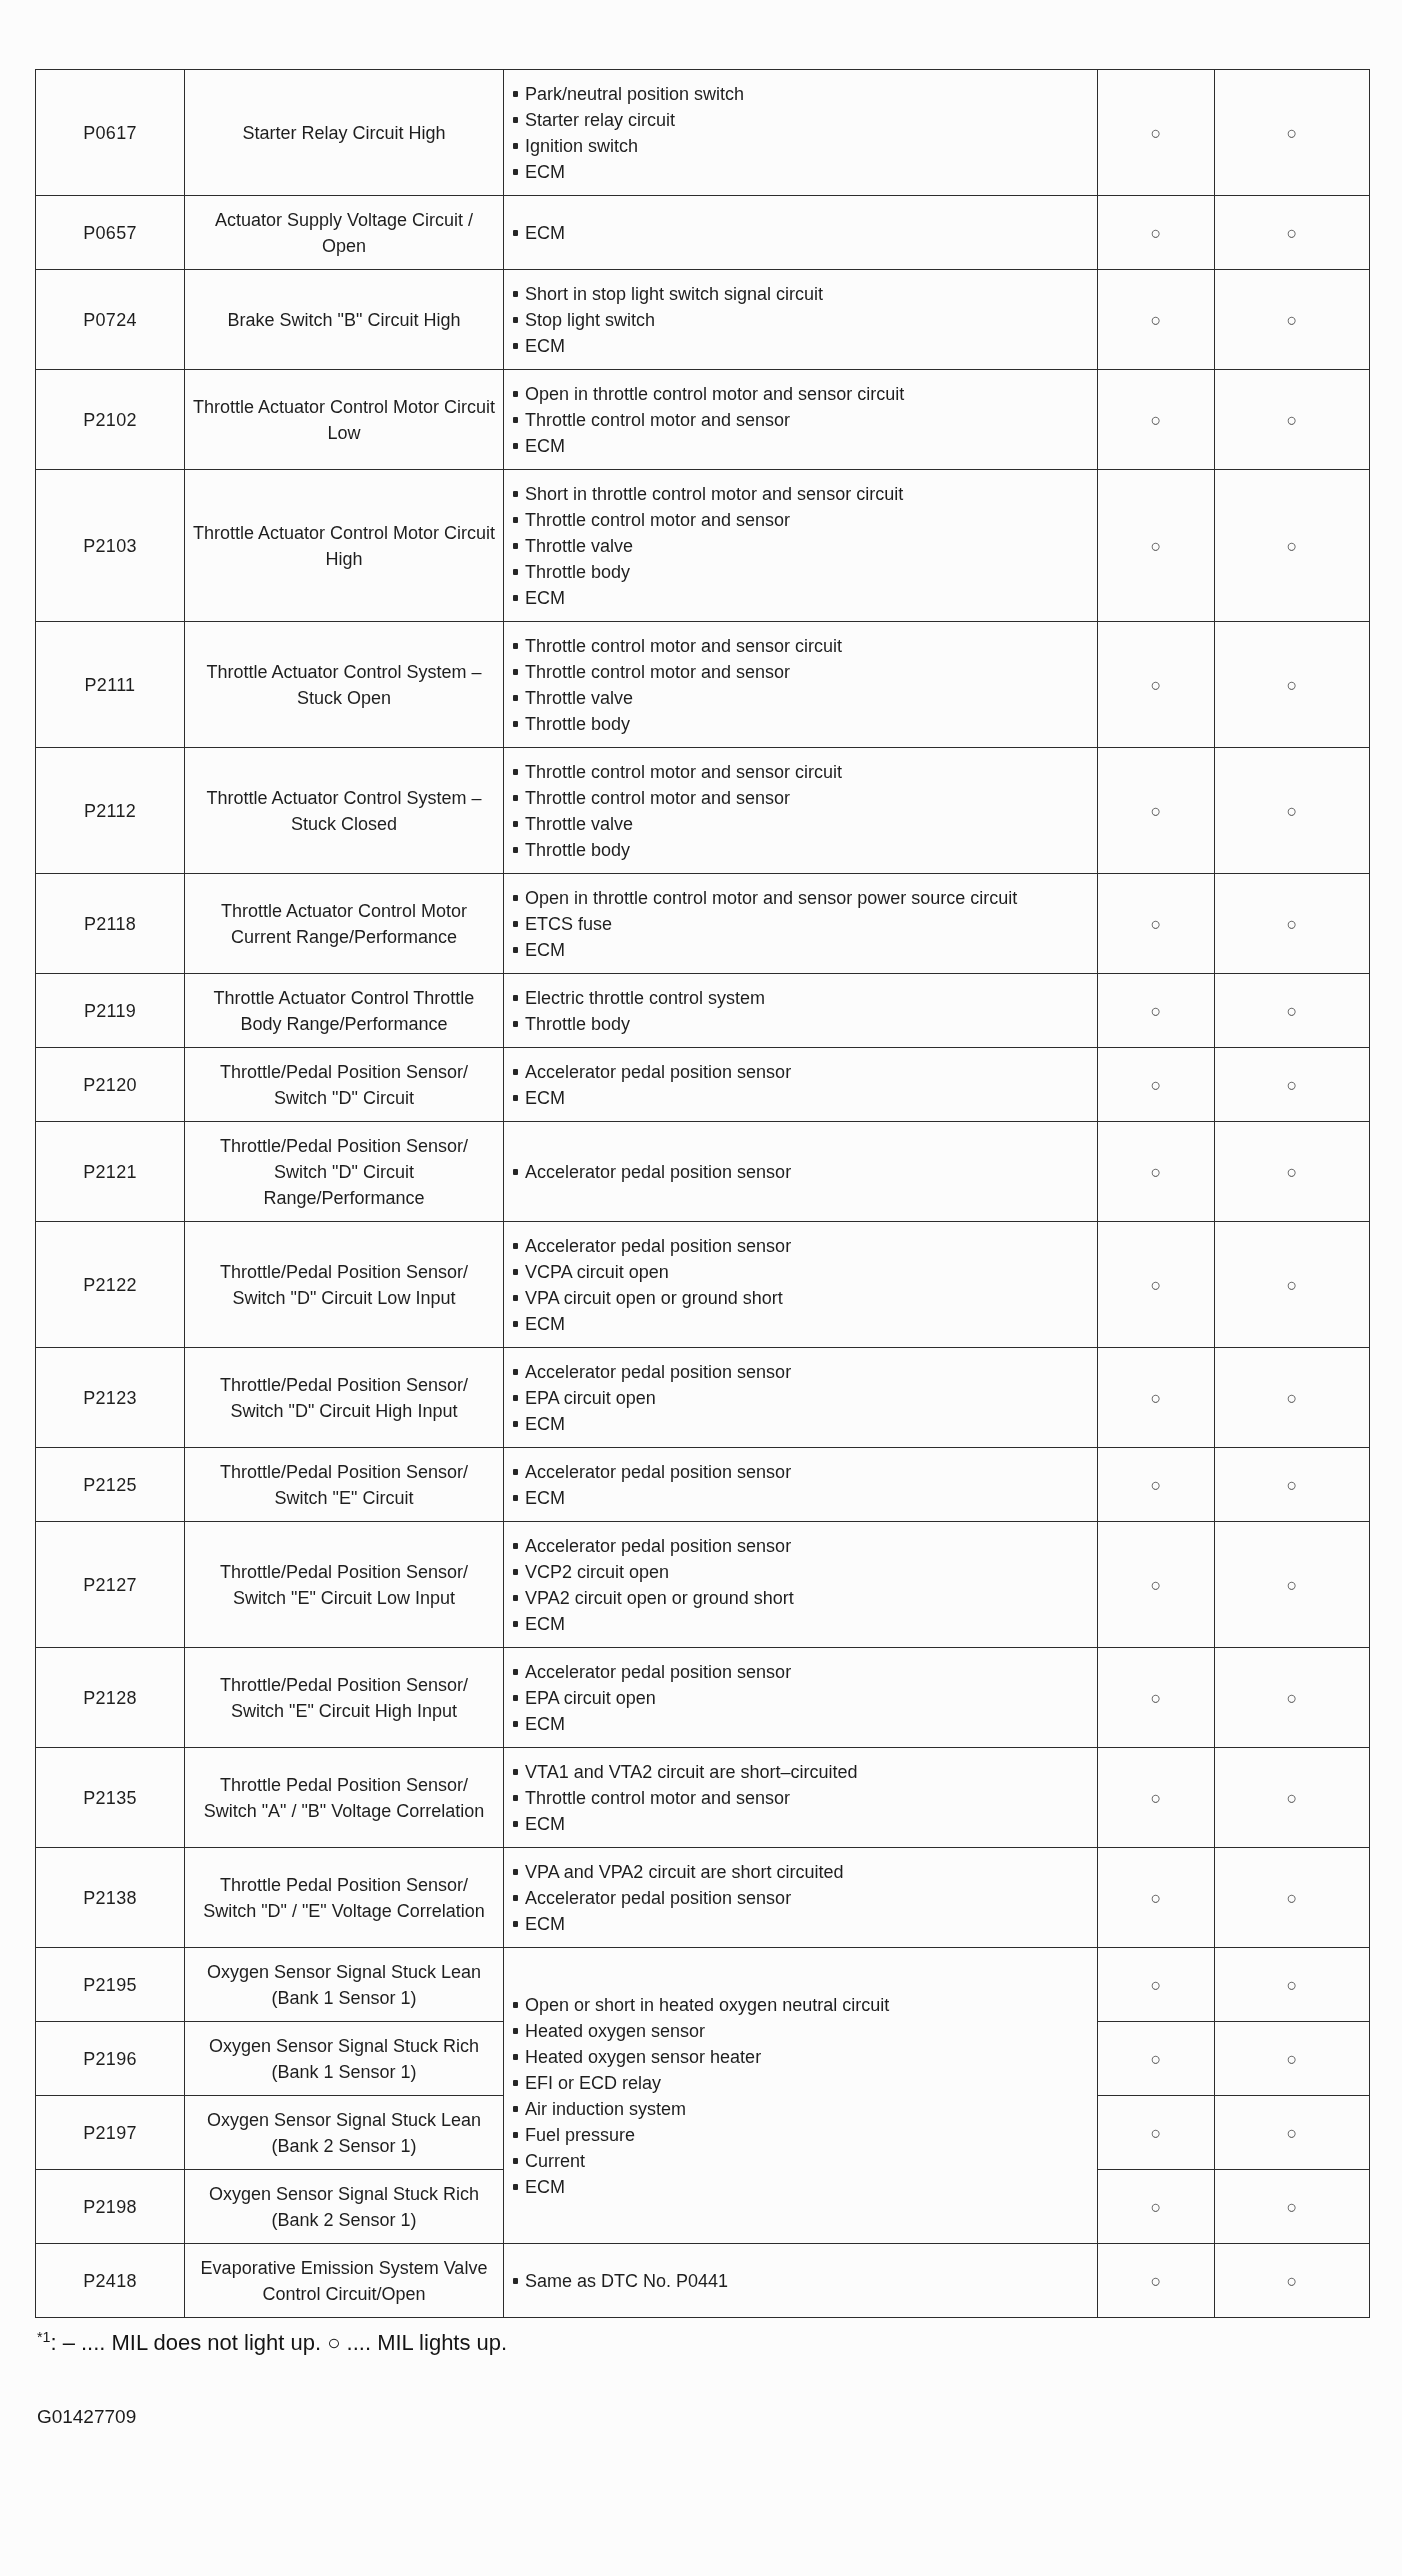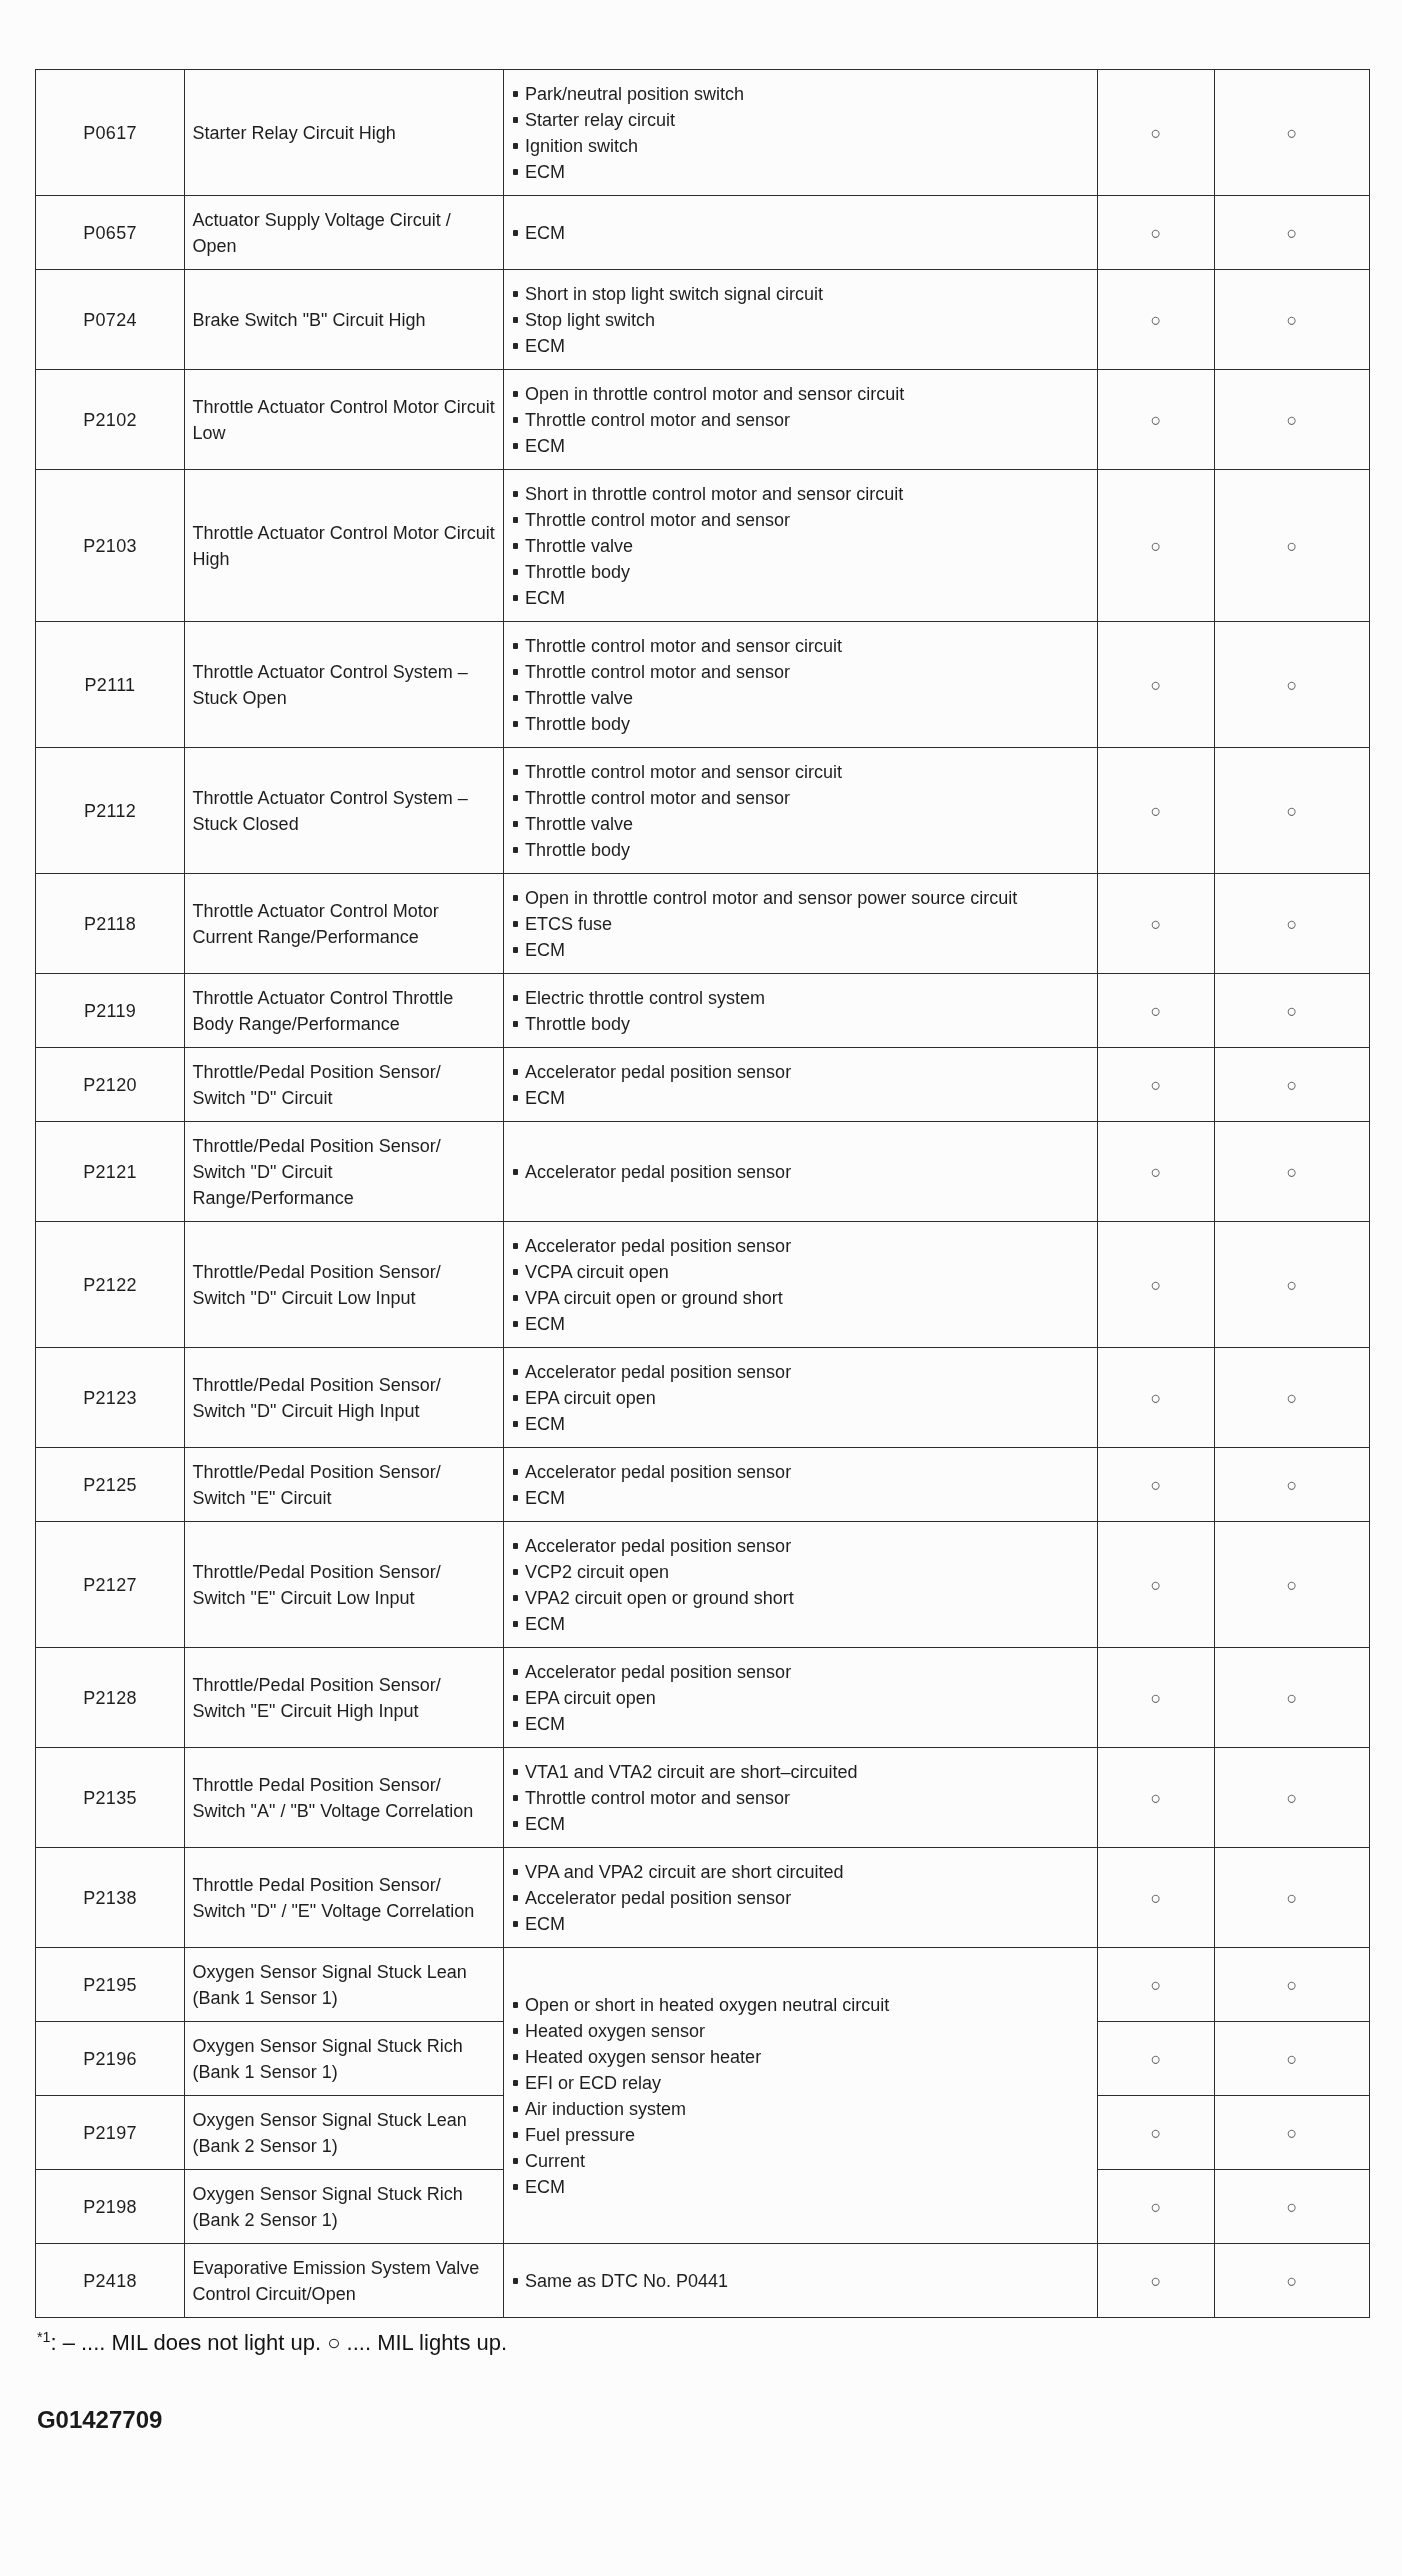--- a/index.html
+++ b/index.html
@@ -28,21 +28,21 @@
     font-size: 18px;
     line-height: 26px;
     padding: 10.5px 7.6px;
     word-wrap: break-word;
   }
   td.dtc-cell {
     text-align: center;
     letter-spacing: 0.3px;
   }
   td.desc-cell {
-    text-align: left;
+    text-align: center;
     padding-left: 9.6px;
     padding-right: 5.7px;
   }
   td.trouble-cell {
     text-align: center;
     padding-left: 9.6px;
     padding-right: 5.7px;
   }
   td.trouble-cell ul {
     list-style: none;
@@ -77,23 +77,22 @@
     color: #141414;
   }
   .footnote sup {
     font-size: 14.3px;
     vertical-align: super;
     line-height: 0;
   }
   .figure-id {
     margin-top: 48px;
     margin-left: 1.9px;
-    font-size: 24px;
+    font-size: 19px;
     color: #1a1a1a;
-    font-weight: bold;
   }
 </style>
 </head>
 <body>
 
 <div class="page">
 
   <table class="dtc-table">
     <colgroup>
       <col style="width:149px">

